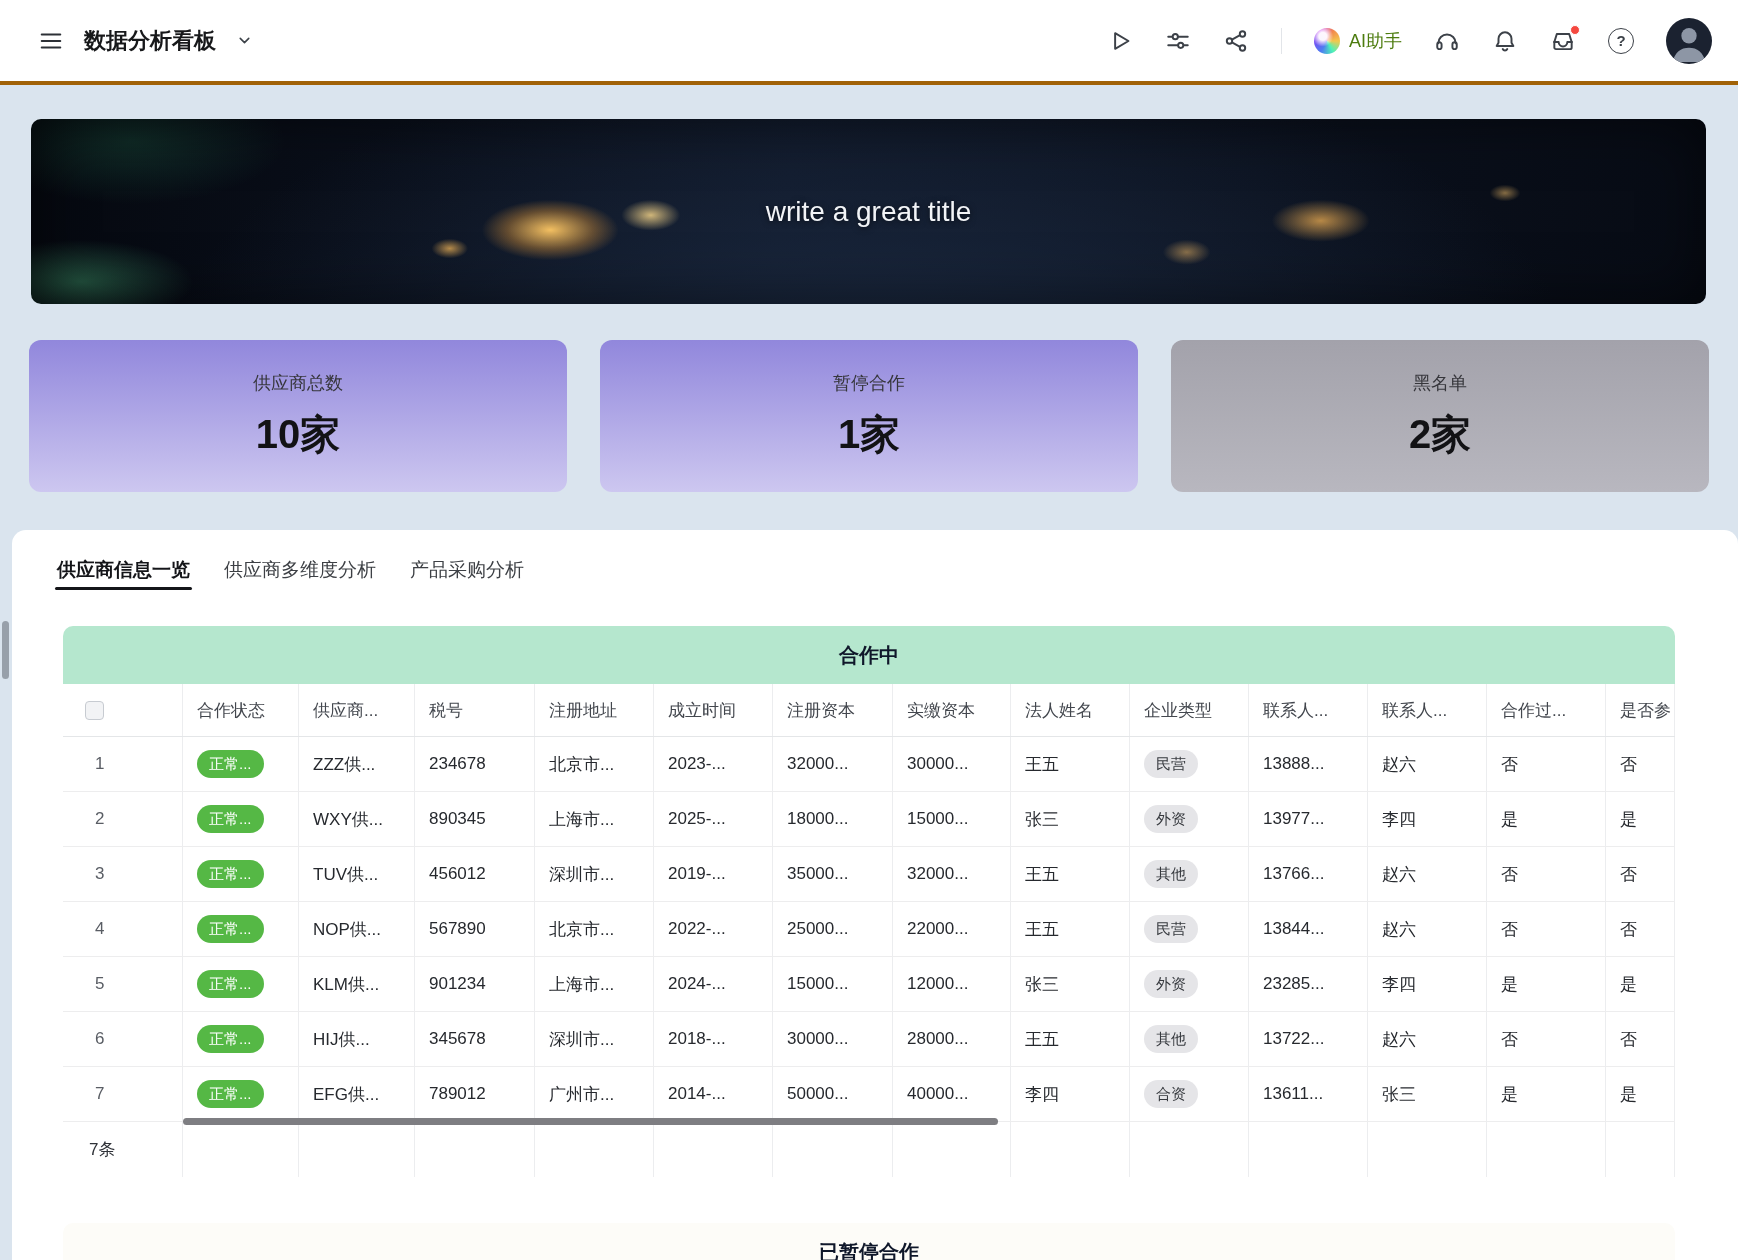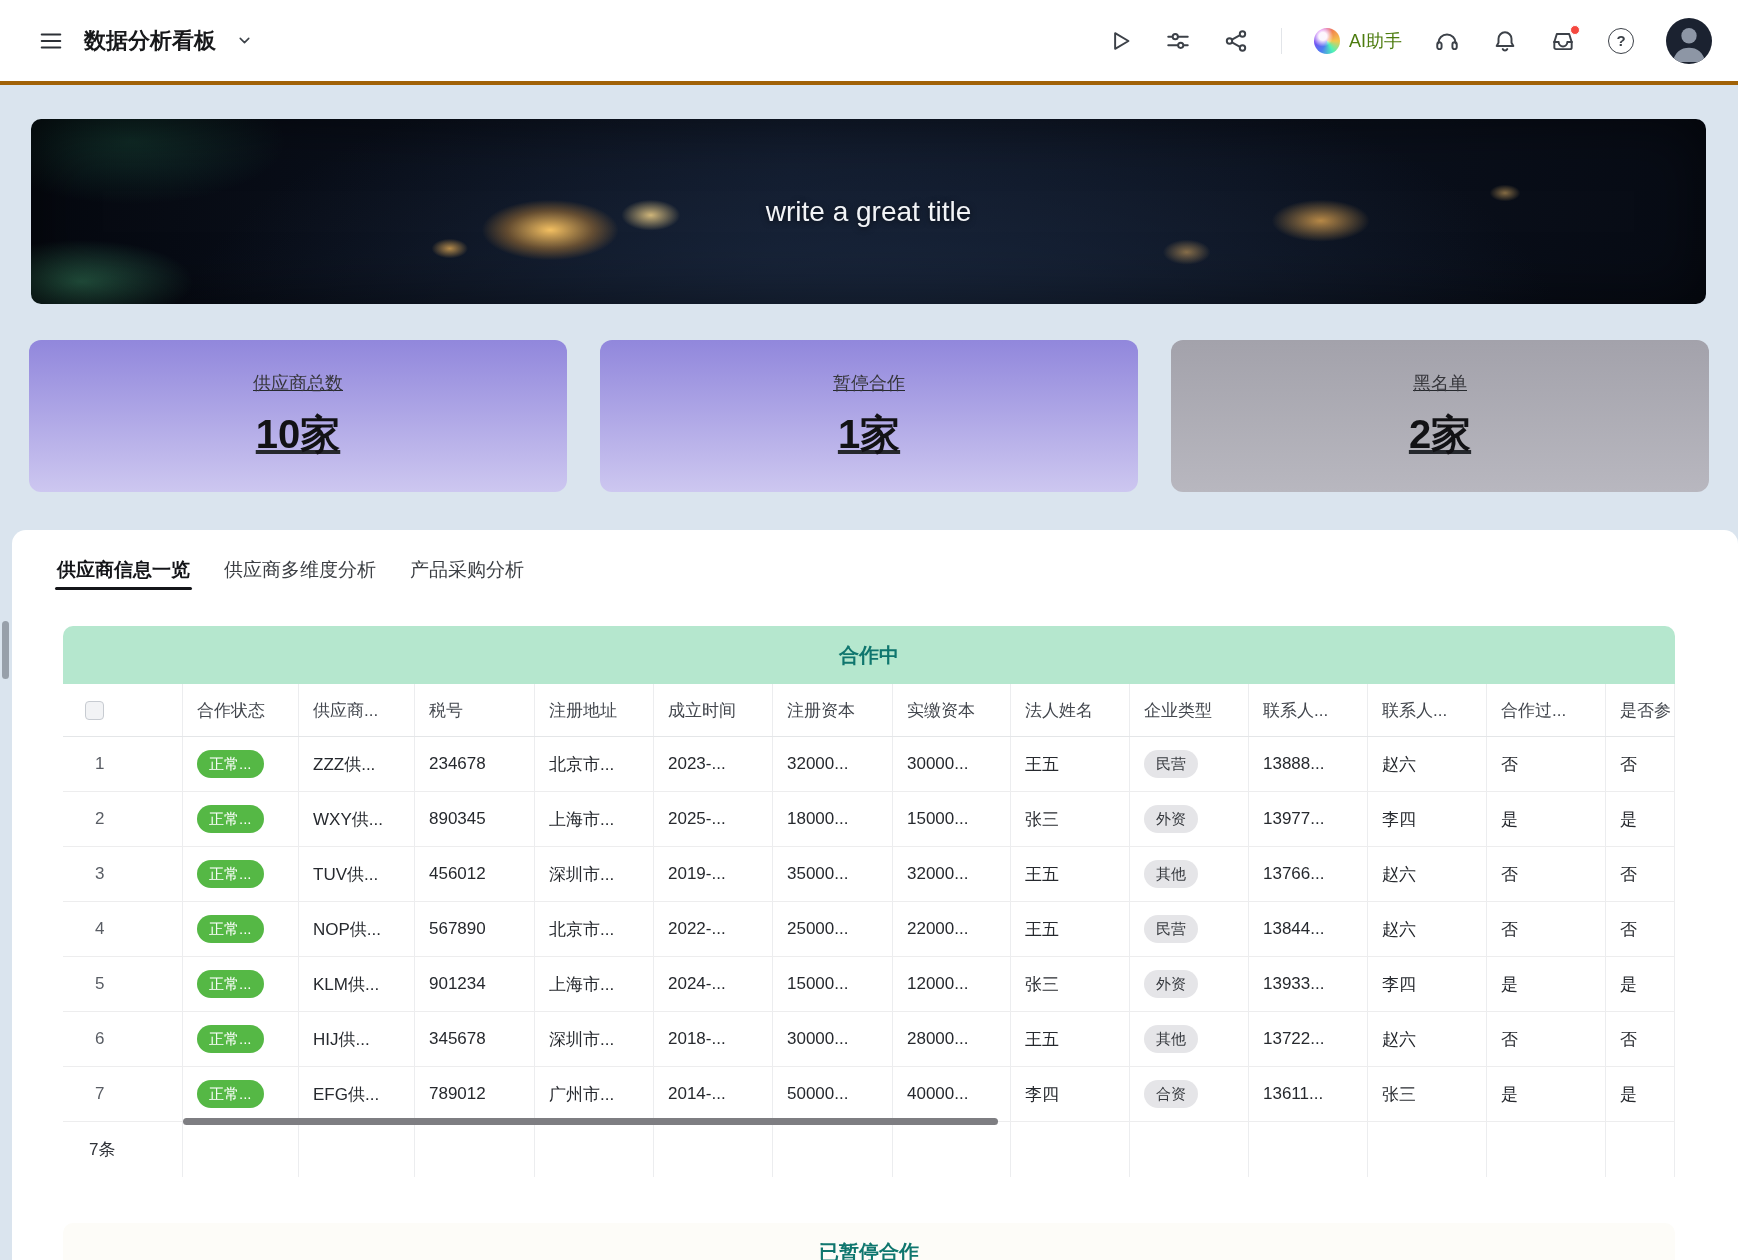--- a/index.html
+++ b/index.html
@@ -57,21 +57,21 @@
       radial-gradient(220px 90px at 6% 12%, rgba(50,160,110,.22), rgba(0,0,0,0) 70%),
       radial-gradient(700px 320px at 50% 130%, #1b2940, rgba(0,0,0,0)),
       linear-gradient(100deg, #05080f, #0f1727 45%, #070b14 100%);
     background-color:#070b13;
     box-shadow: inset 0 0 60px rgba(0,0,0,.55);
   }
   .hero-title{ color:#fff; font-size:38px; font-weight:700; text-shadow:0 2px 10px rgba(0,0,0,.6); }
   .hero-subtitle{ color:#f2f4f7; font-size:28px; text-shadow:0 1px 6px rgba(0,0,0,.6); }
 
   
-  .stats{ margin:36px 29px 0; display:flex; gap:33px;text-decoration:underline; }
+  .stats{ margin:36px 29px 0; display:flex; gap:33px; }
   .stat{
     flex:1; height:152px; border-radius:12px;
     display:flex; flex-direction:column; align-items:center; justify-content:center; gap:12px;
     cursor:pointer;
   }
   .stat.purple{ background:linear-gradient(180deg, var(--stat-purple-top,#9187dc), var(--stat-purple-bottom,#cdc7f0)); }
   .stat.gray{ background:linear-gradient(180deg, var(--stat-gray-top,#a3a2ab), var(--stat-gray-bottom,#b8b7bf)); }
   .stat-label{ font-size:18px; color:#36363b; }
   .stat-value{ font-size:40px; font-weight:700; color:#121215; }
 
@@ -86,21 +86,21 @@
   .tab{ padding:8px 2px 0; font-size:19px; color:#3d4045; cursor:pointer; position:relative; display:flex; align-items:center; }
   .tab.active{ font-weight:700; color:#141519;text-align:right; }
   .tab.active::after{ content:""; position:absolute; left:0; right:0; bottom:0; height:3px; background:#141519; border-radius:2px; }
 
   
   .gtable{ width:1612px; margin-left:51px; margin-top:36px; position:relative; background:#fff; }
   .band{
     height:58px; border-radius:10px 10px 0 0;
     background:var(--group-band-green,#b5e7ce);
     display:flex; align-items:center; justify-content:center;
-    font-size:20px; font-weight:700; color:#0f766e;
+    font-size:20px; font-weight:700; color:#0f172a;
   }
   .band.paused{ background:#fdfcf8; }
   .hrow,.trow,.frow{
     display:grid; align-items:stretch;
     grid-template-columns:120px 116px 116px 120px 119px 119px 120px 118px 119px 119px 119px 119px 119px 69px;
   }
   .hrow{ height:53px; border-bottom:1px solid #e4e6e8; }
   .trow{ height:55px; border-bottom:1px solid #ededee; cursor:pointer; }
   .frow{ height:55px; }
   .cell{
@@ -349,21 +349,21 @@
             <div class="cell">KLM供...</div>
             <div class="cell">901234</div>
             <div class="cell">上海市...</div>
             <div class="cell">2024-...</div>
             <div class="cell">15000...</div>
             <div class="cell">12000...</div>
             <div class="cell">张三</div>
             <div class="cell">
               <span class="pill gray">外资</span>
             </div>
-            <div class="cell">13933...</div>
+            <div class="cell">23285...</div>
             <div class="cell">李四</div>
             <div class="cell">是</div>
             <div class="cell">是</div>
           </div>
           <div class="trow">
             <div class="cell idxcell">6</div>
             <div class="cell">
               <span class="pill green">正常...</span>
             </div>
             <div class="cell">HIJ供...</div>

